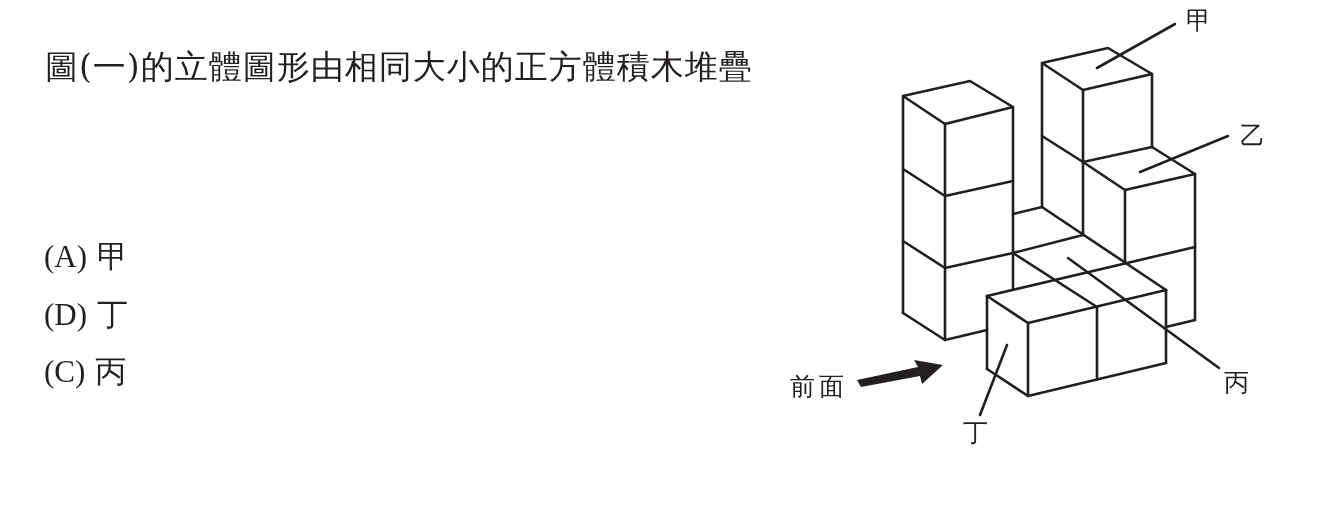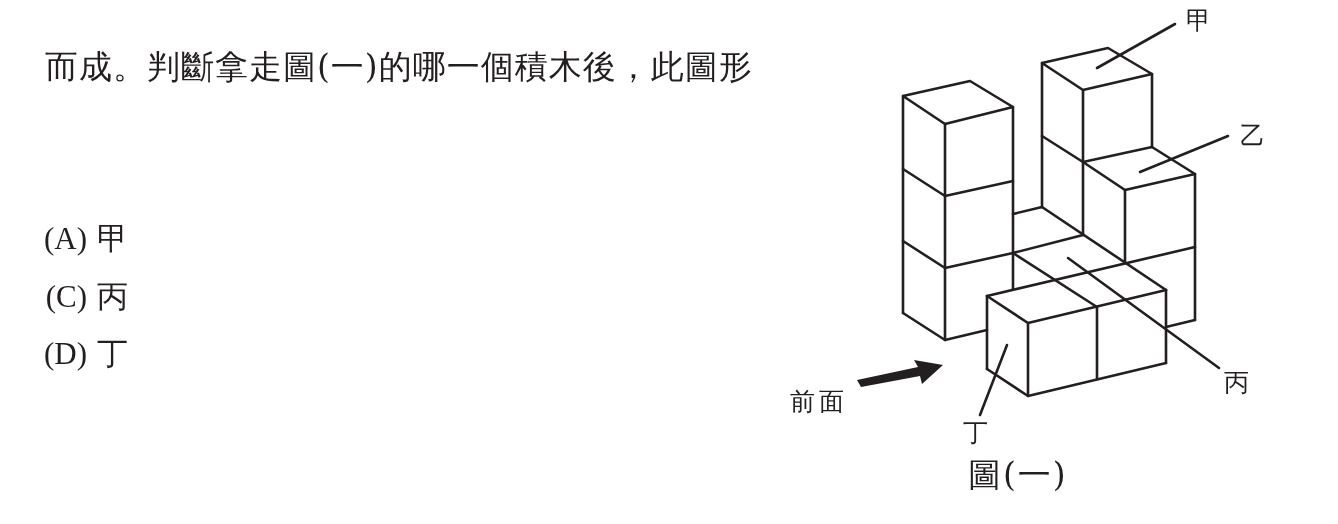--- a/index.html
+++ b/index.html
@@ -1,42 +1,42 @@
 <!DOCTYPE html>
 <html><head>
 <meta charset="utf-8">
 <style>
   html, body { margin: 0; padding: 0; background: #ffffff; }
   body { width: 1338px; height: 524px; position: relative; overflow: hidden;
          font-family: "DejaVu Serif", "Liberation Serif", serif; color: #231f20; }
   .question { position: absolute; left: 45px; top: 38px; width: 760px; }
   .q-line { font-size: 33px; line-height: 57px; letter-spacing: 1px; white-space: nowrap; }
-  .options { position: absolute; left: 44px; top: 210px; text-align: right; }
+  .options { position: absolute; left: 44px; top: 228px; }
   .opt { font-size: 31px; line-height: 57.5px; white-space: nowrap; }
   .opt .letter { font-family: "Liberation Serif", serif; margin-right: 10px; }
   .figure { position: absolute; left: 0; top: 0; width: 1338px; height: 524px; }
   .lbl { position: absolute; font-size: 25px; line-height: 1; white-space: nowrap; }
   .caption { position: absolute; left: 968px; top: 458px; font-size: 33px; line-height: 1; white-space: nowrap; letter-spacing: 2px; }
 </style>
 </head>
 <body>
 
 <div class="question">
-  <div class="q-line">而成。判斷拿走圖(一)的哪一個積木後，此圖形</div>
+  <div class="q-line">圖(一)的立體圖形由相同大小的正方體積木堆疊</div>
 </div>
 
 <div class="options">
   <div class="opt">
     <span class="letter">(A)</span><span>甲</span>
   </div>
   <div class="opt">
-    <span class="letter">(C)</span><span>丙</span>
+    <span class="letter">(D)</span><span>丁</span>
   </div>
   <div class="opt">
-    <span class="letter">(D)</span><span>丁</span>
+    <span class="letter">(C)</span><span>丙</span>
   </div>
 </div>
 
 <div class="figure">
   <svg width="1338" height="524" viewBox="0 0 1338 524" style="position:absolute;left:0;top:0">
     <g fill="none" stroke="#231f20" stroke-width="2.6" stroke-linejoin="round" stroke-linecap="round">
 
       <g>
         <polygon points="903,96 970,81 1013,107 945,124"></polygon>
         <line x1="903" y1="96" x2="903" y2="313"></line>
@@ -89,15 +89,14 @@
 
     <g>
       <polygon points="857,380 918,367 914,360 943,365 922,384 920,376 861,387" fill="#231f20"></polygon>
     </g>
   </svg>
 
   <div class="lbl" style="left:1186px;top:8px">甲</div>
   <div class="lbl" style="left:1240px;top:123px">乙</div>
   <div class="lbl" style="left:1224px;top:370px">丙</div>
   <div class="lbl" style="left:963px;top:420px">丁</div>
-  <div class="lbl" style="left:790px;top:389px;letter-spacing:4px">前面</div>
-  <div class="caption">圖(一)</div>
+  <div class="lbl" style="left:790px;top:374px;letter-spacing:4px">前面</div>
 </div>
 
 </body></html>

